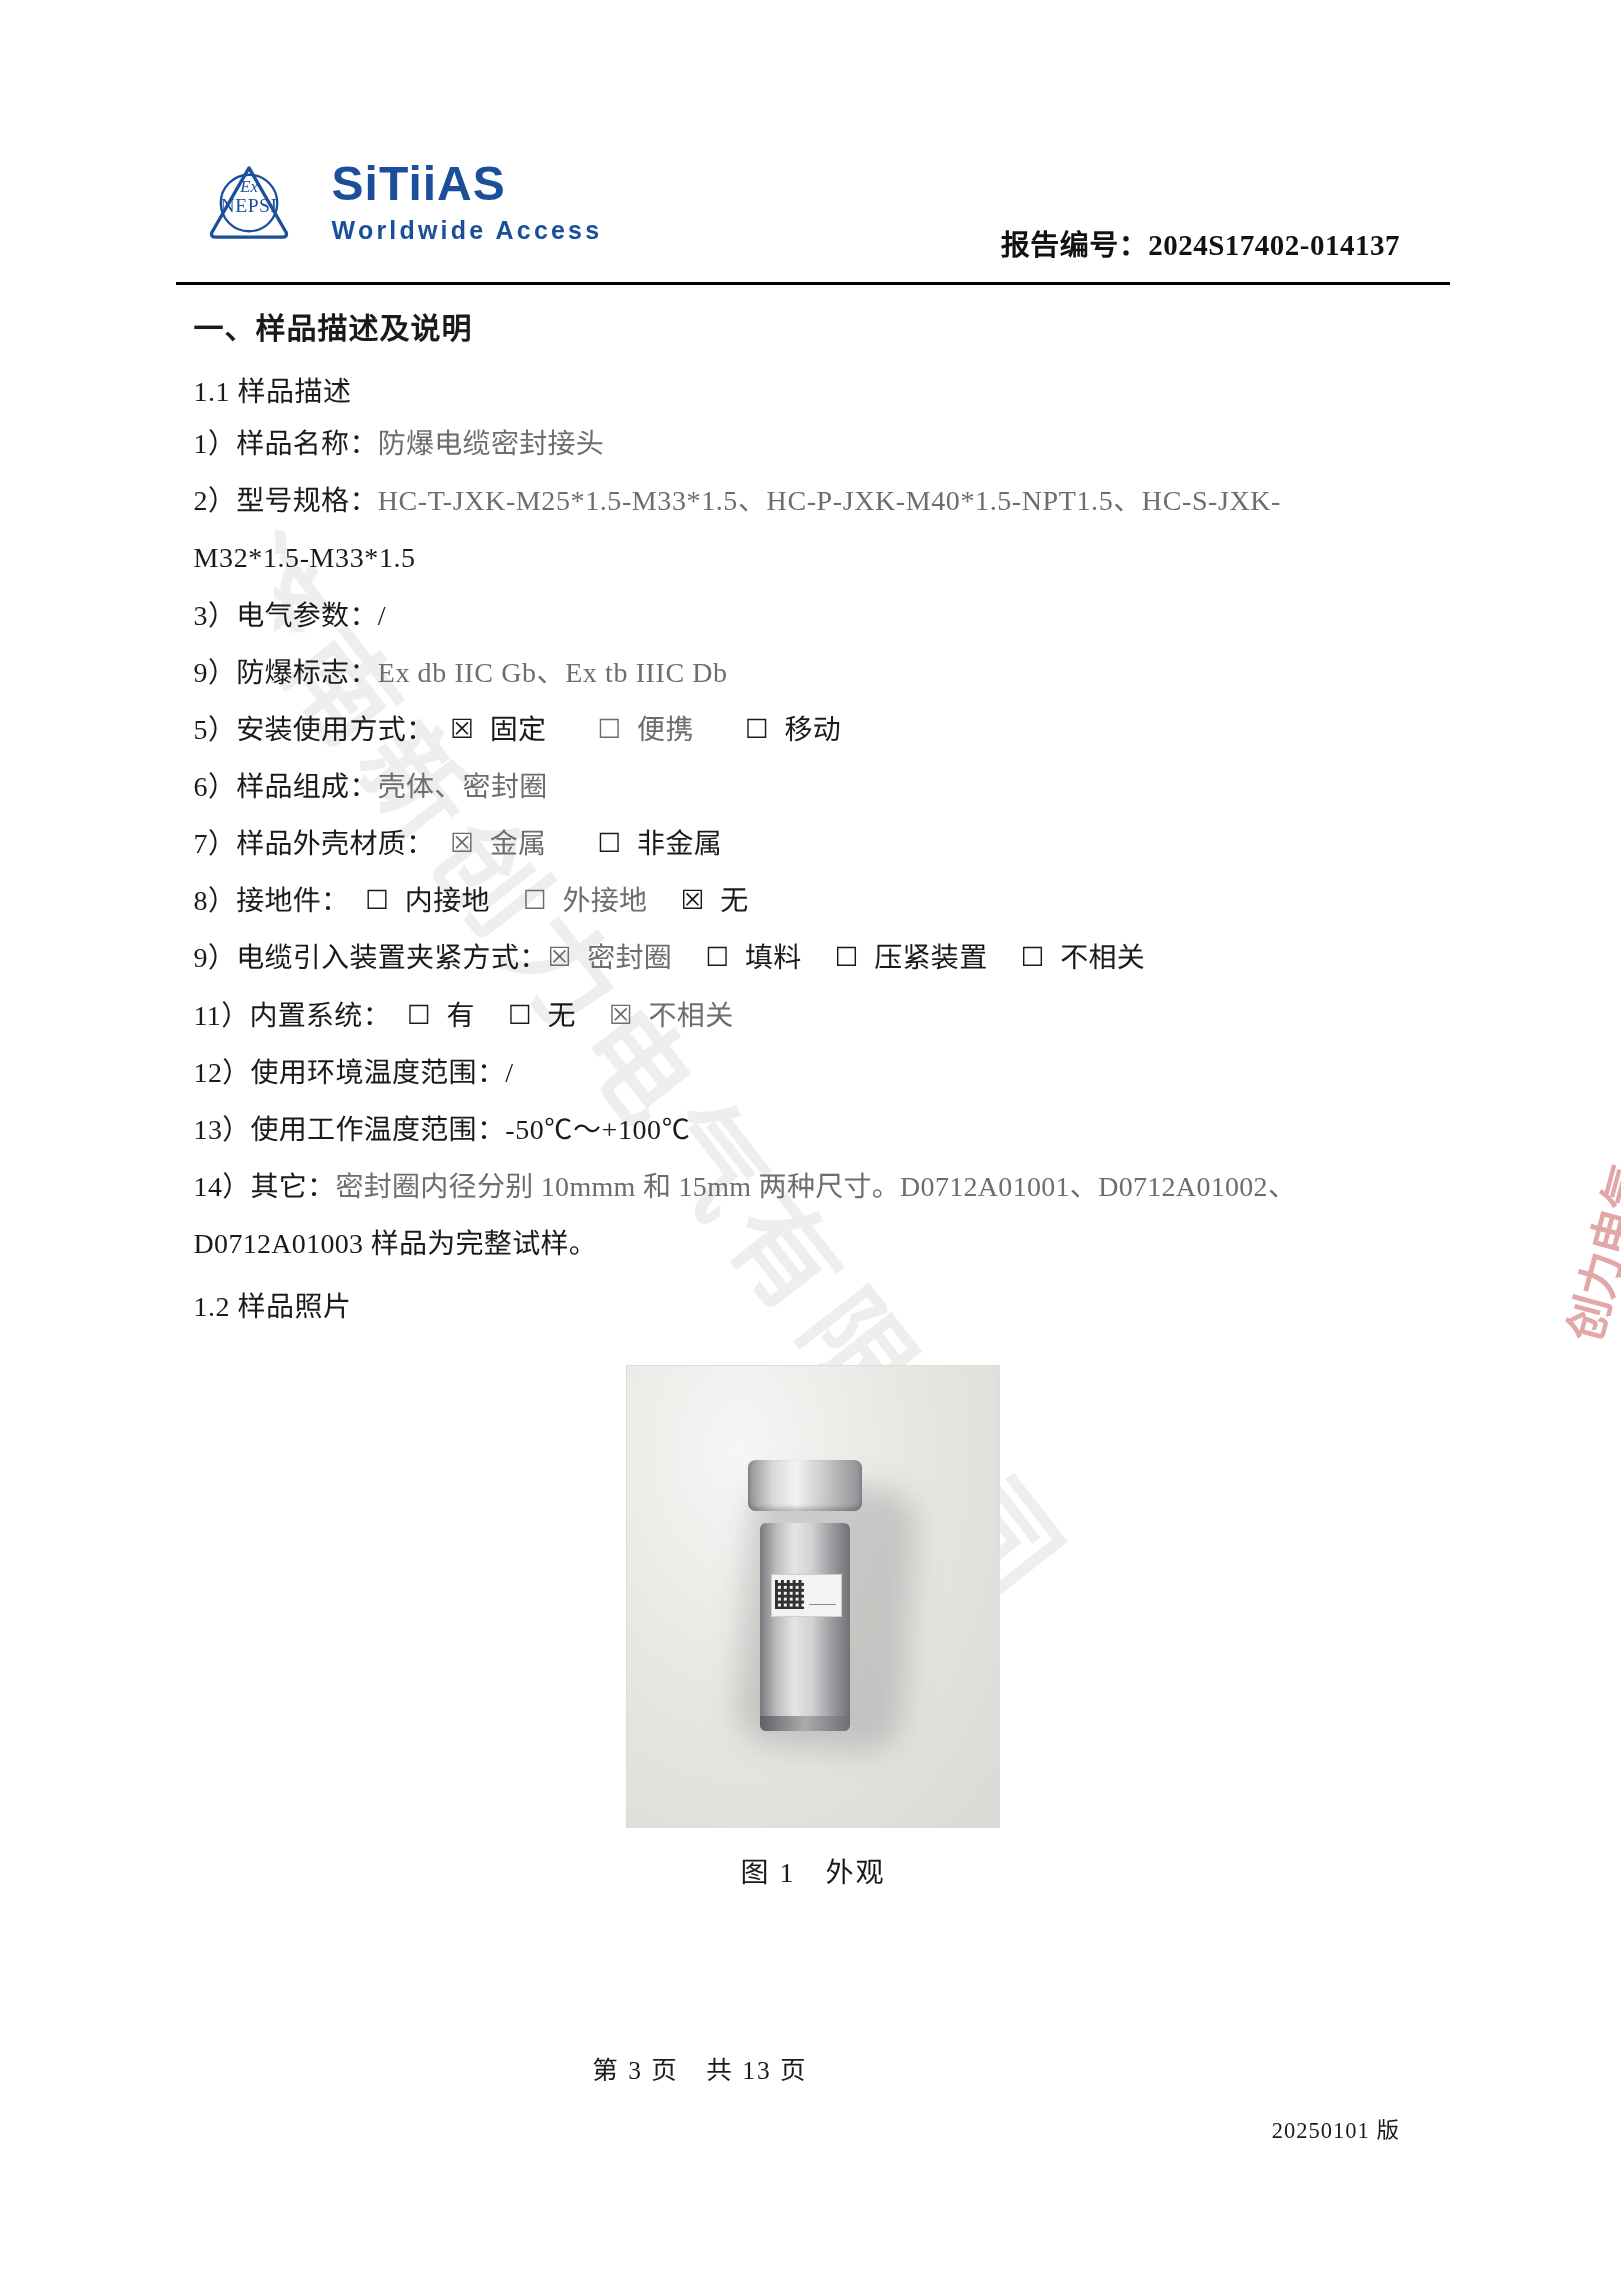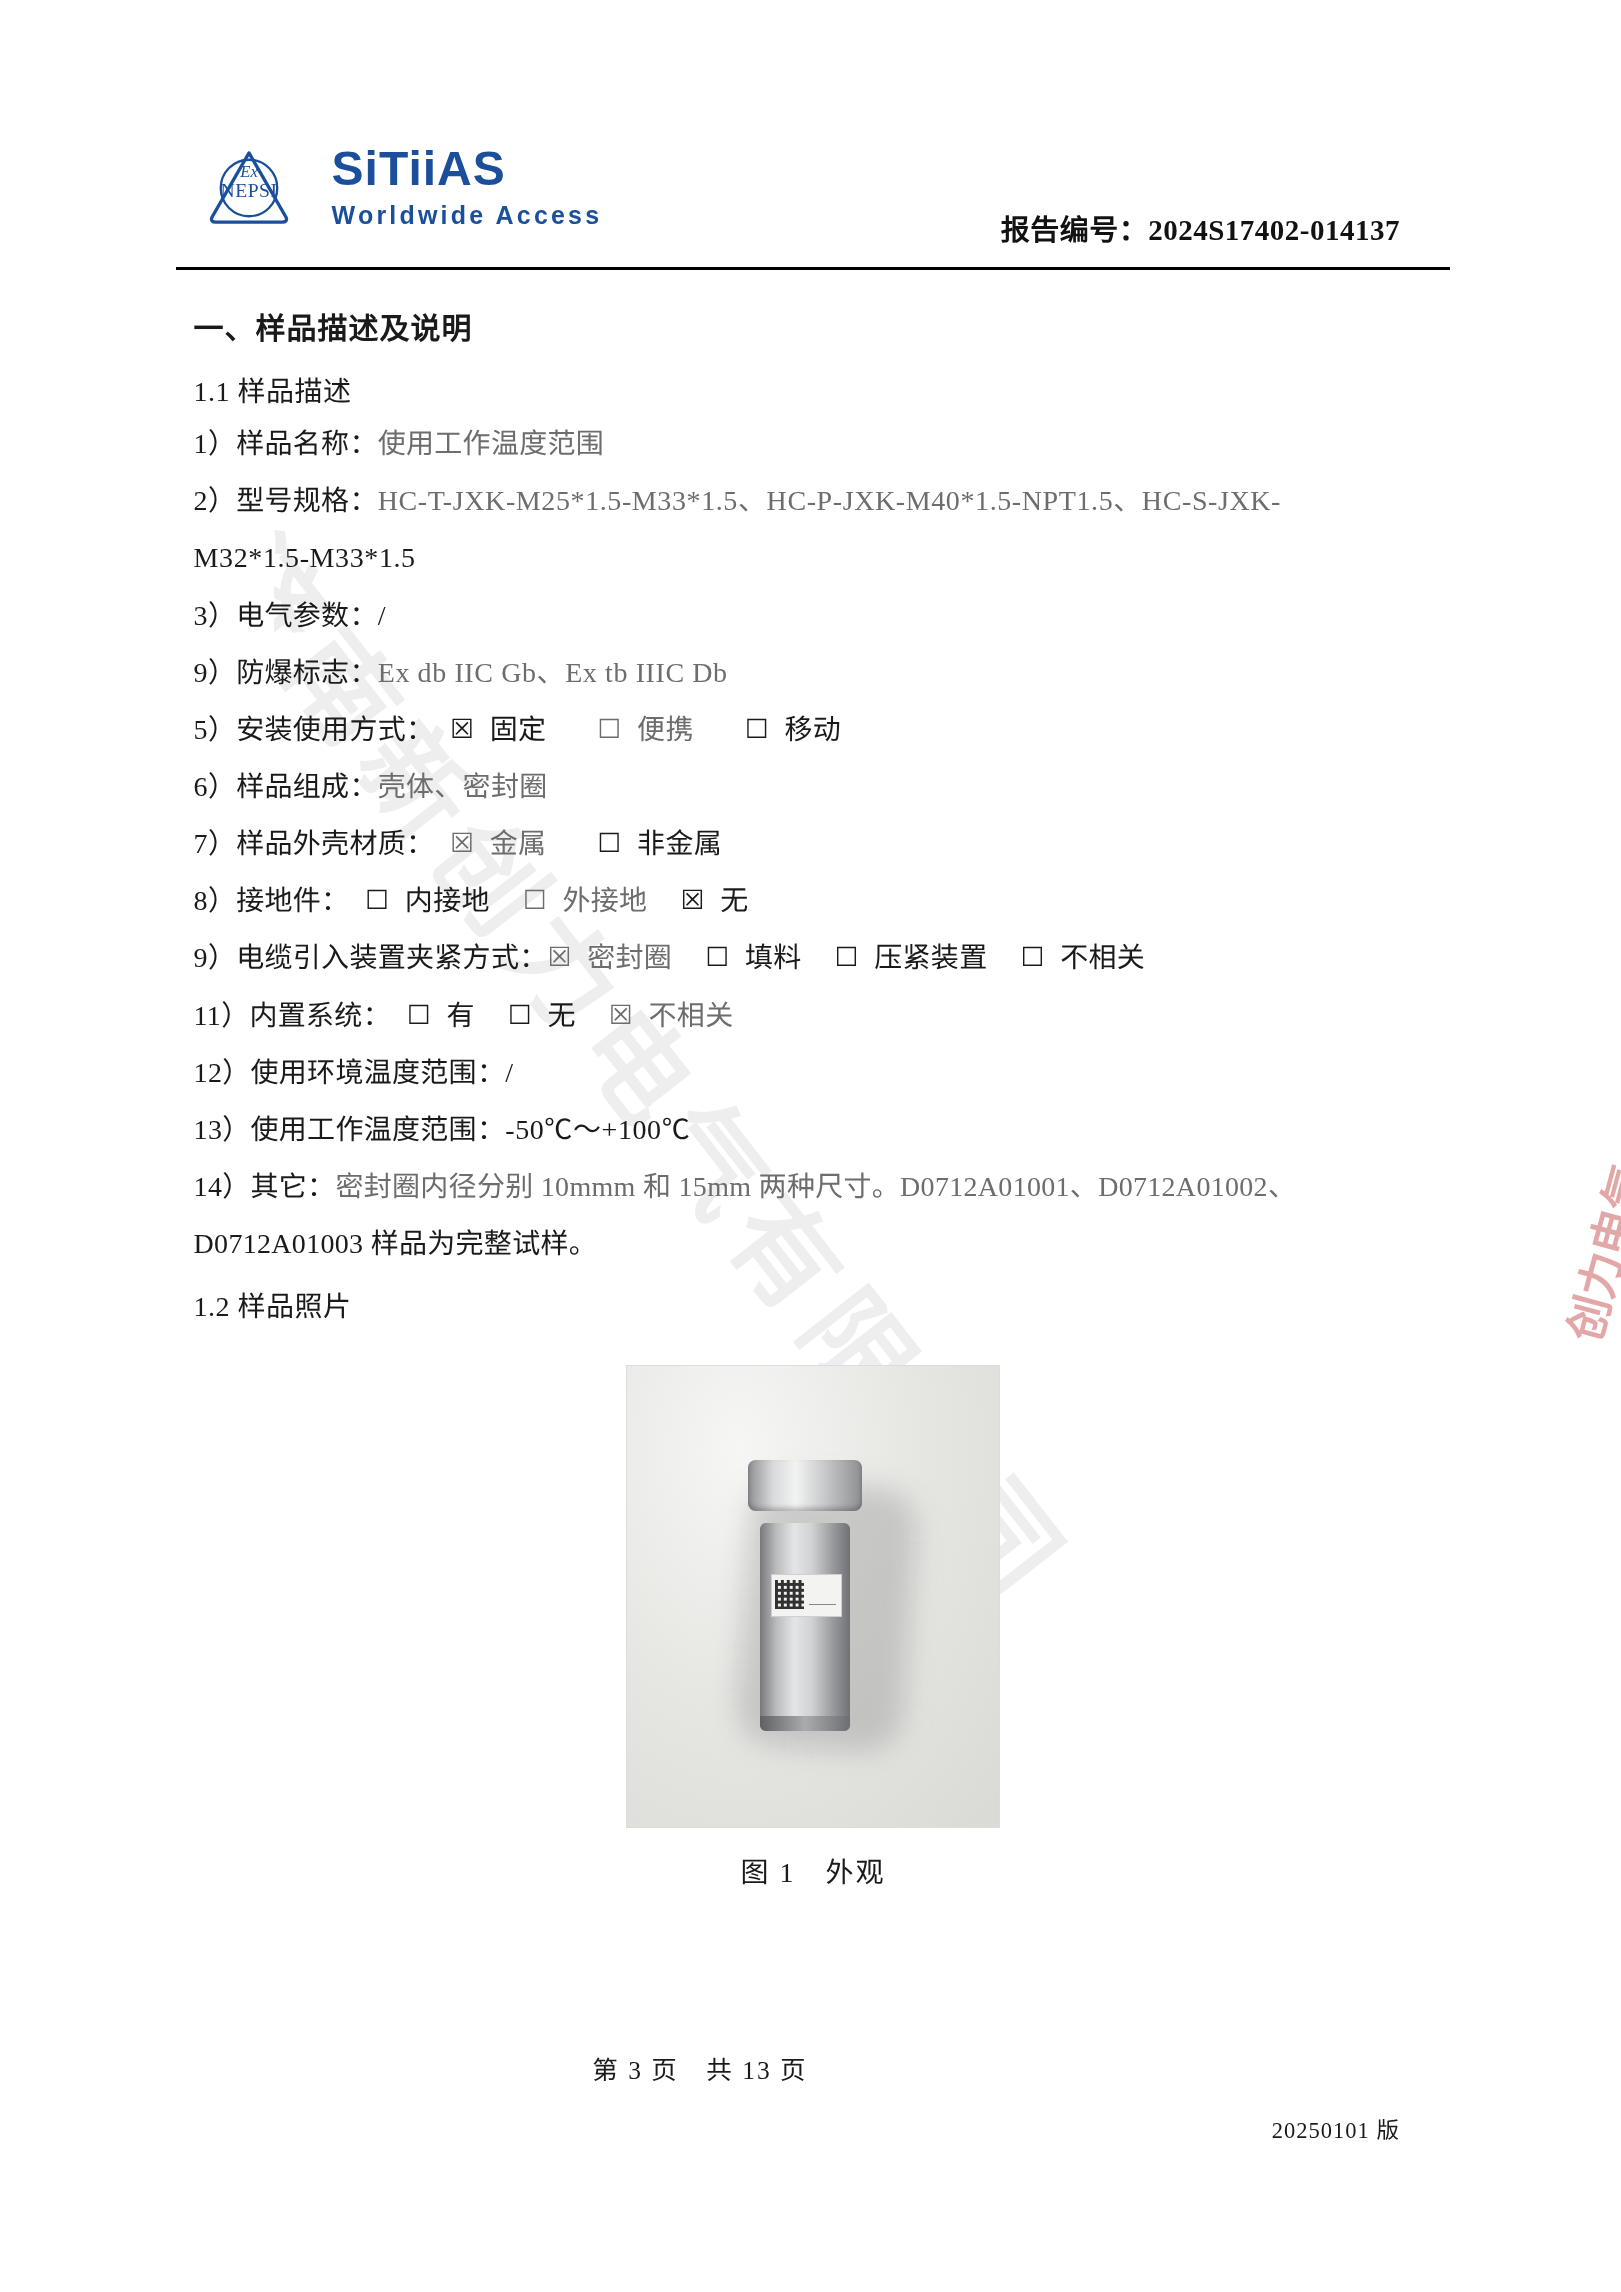--- a/index.html
+++ b/index.html
@@ -60,21 +60,21 @@
     transform: rotate(-75deg);
     transform-origin: right top;
     white-space: nowrap;
     pointer-events: none;
     z-index: 0;
   }
 
   
   .header {
     position: absolute;
-    left: 0; top: 0;
+    left: 0; top: 15px;
     width: 1608px;
     height: 276px;
     z-index: 2;
   }
   .logo-block {
     position: absolute;
     left: 208px;
     top: 145px;
     display: flex;
     align-items: center;
@@ -354,21 +354,21 @@
     <div class="rule"></div>
   </div>
 
   <div class="content">
 
     <div class="h1">一、样品描述及说明</div>
 
     <div class="h2">1.1 样品描述</div>
 
     <p class="line">
-      <span>1）样品名称：</span><span class="grey">使用工作温度范围</span>
+      <span>1）样品名称：</span><span class="grey">防爆电缆密封接头</span>
     </p>
 
     <p class="line">
       <span>2）型号规格：</span><span class="mono grey">HC-T-JXK-M25*1.5-M33*1.5、HC-P-JXK-M40*1.5-NPT1.5、HC-S-JXK-</span>
     </p>
     <p class="line">
       <span class="mono">M32*1.5-M33*1.5</span>
     </p>
 
     <p class="line">

